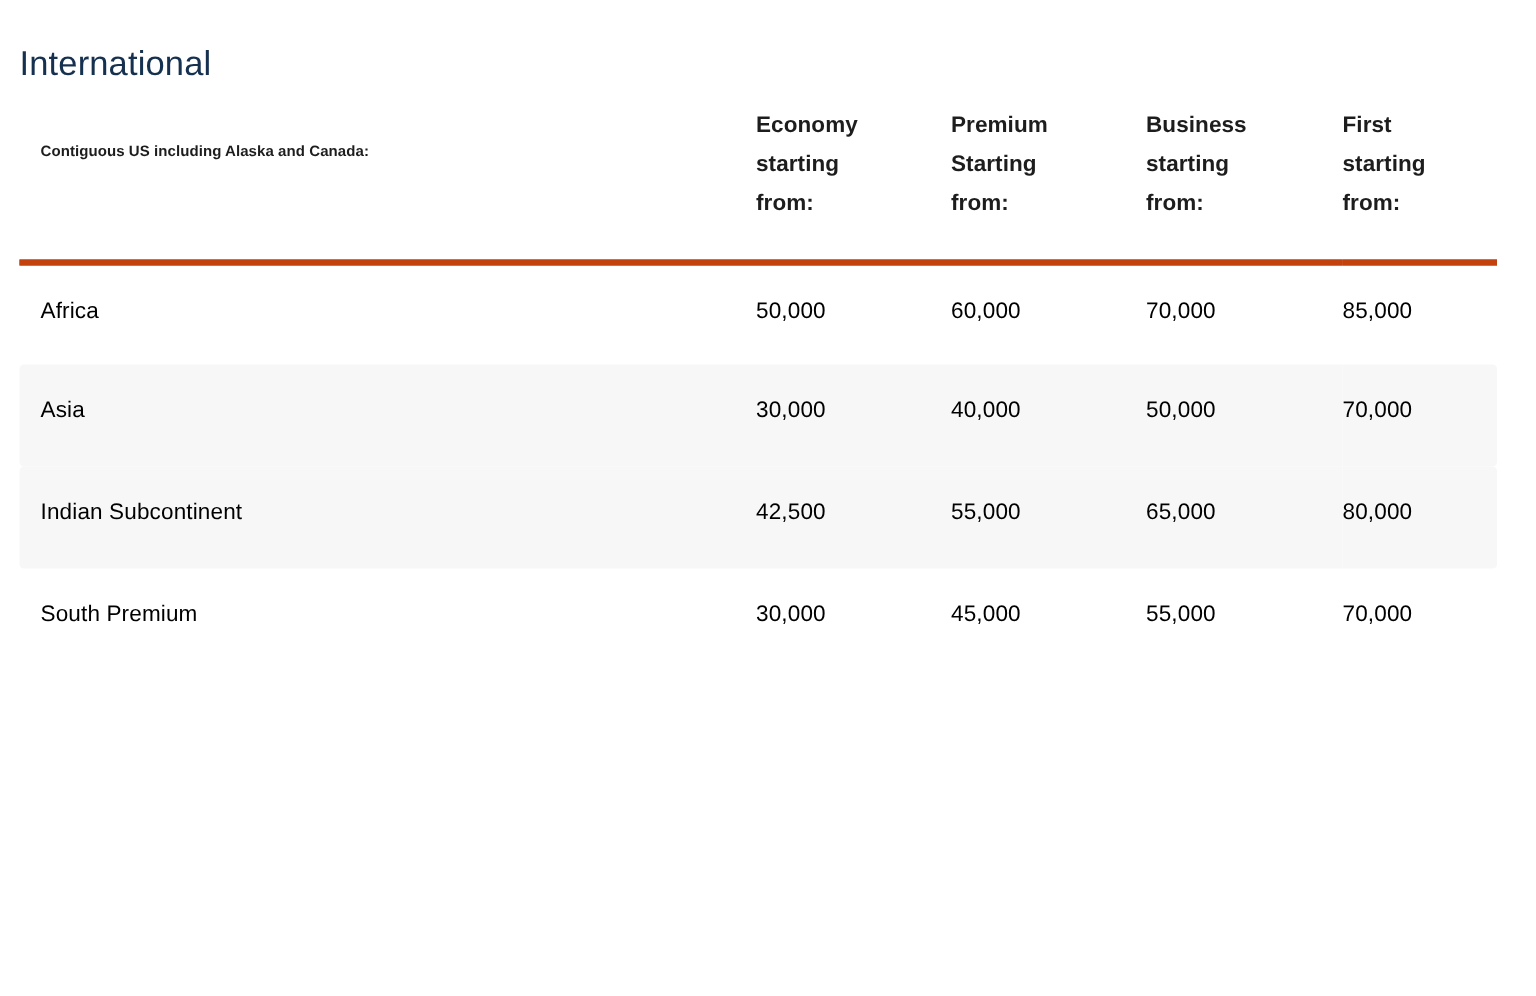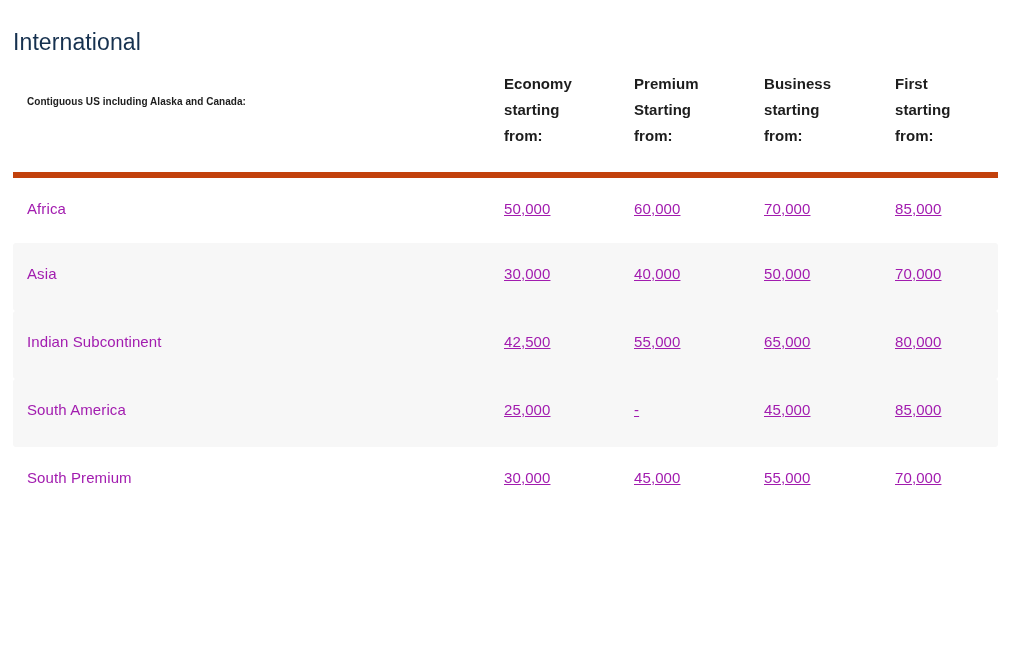--- a/index.html
+++ b/index.html
@@ -55,21 +55,21 @@
   
   thead th {
     text-align: left;
     vertical-align: top;
     font-size: 15px;
     line-height: 26px;
     font-weight: 700;
     color: #1d1d1d;
     letter-spacing: 0.05px;
     padding: 0;
-    border-bottom: 6px solid #c2410c;
+    border-bottom: 4px solid #c2410c;
     height: 128px;
   }
 
   th.region-head {
     padding: 44px 0 0 14px;
     font-size: 10px;
     line-height: 22px;
     white-space: nowrap;
   }
 
@@ -79,33 +79,33 @@
   th.num-head .hl {
     display: block;
     white-space: nowrap;
   }
 
   
   tbody td {
     font-size: 15px;
     line-height: 22px;
     font-weight: 400;
-    color: #a21caf;
+    color: #000000;
     letter-spacing: 0.1px;
     padding: 0;
     height: 68px;
     vertical-align: top;
     white-space: nowrap;
     margin-top: 48px;
   }
 
   tbody tr.striped td { background: #f7f7f7; }
 
   td.region-cell { padding: 20px 0 0 14px; }
-  td.num-cell    { padding: 20px 0 0 0; text-decoration: underline; }
+  td.num-cell    { padding: 20px 0 0 0; }
 
   
   tbody tr.striped td:first-child {
     border-top-left-radius: 3px;
     border-bottom-left-radius: 3px;
   }
   tbody tr.striped td:last-child {
     border-top-right-radius: 3px;
     border-bottom-right-radius: 3px;
   }
@@ -171,27 +171,20 @@
           <td class="num-cell">50,000</td>
           <td class="num-cell">70,000</td>
         </tr>
         <tr class="striped">
           <td class="region-cell">Indian Subcontinent</td>
           <td class="num-cell">42,500</td>
           <td class="num-cell">55,000</td>
           <td class="num-cell">65,000</td>
           <td class="num-cell">80,000</td>
         </tr>
-        <tr class="striped">
-          <td class="region-cell">South America</td>
-          <td class="num-cell">25,000</td>
-          <td class="num-cell">-</td>
-          <td class="num-cell">45,000</td>
-          <td class="num-cell">85,000</td>
-        </tr>
         <tr>
           <td class="region-cell">South Premium</td>
           <td class="num-cell">30,000</td>
           <td class="num-cell">45,000</td>
           <td class="num-cell">55,000</td>
           <td class="num-cell">70,000</td>
         </tr>
       </tbody>
   </table>
 

